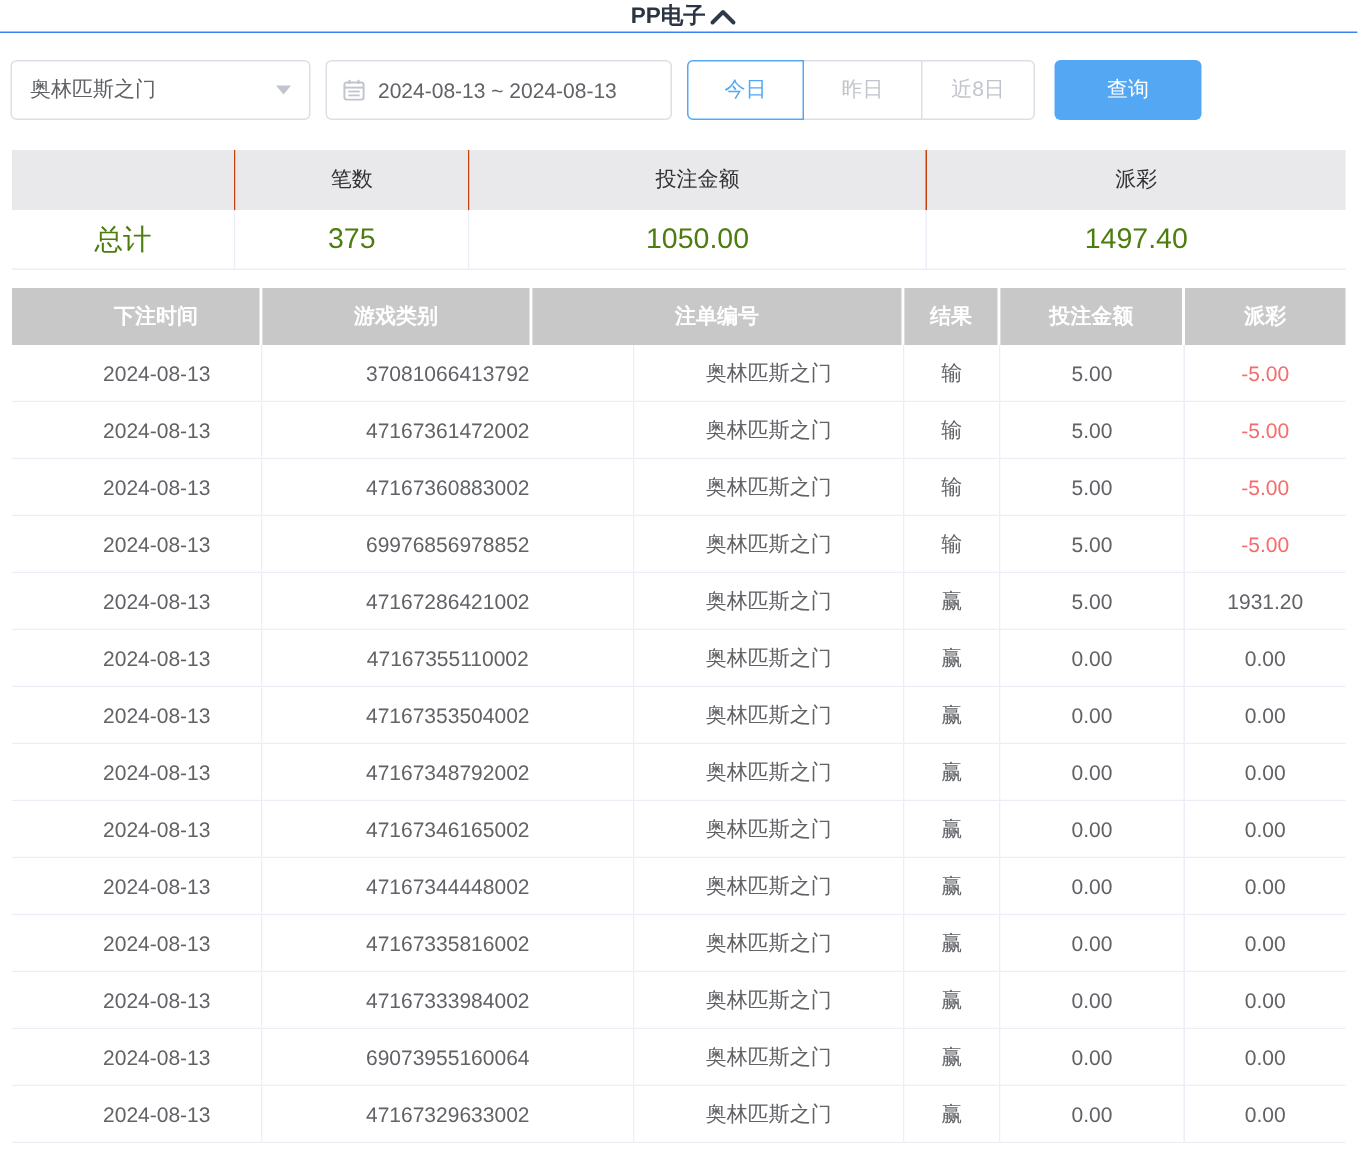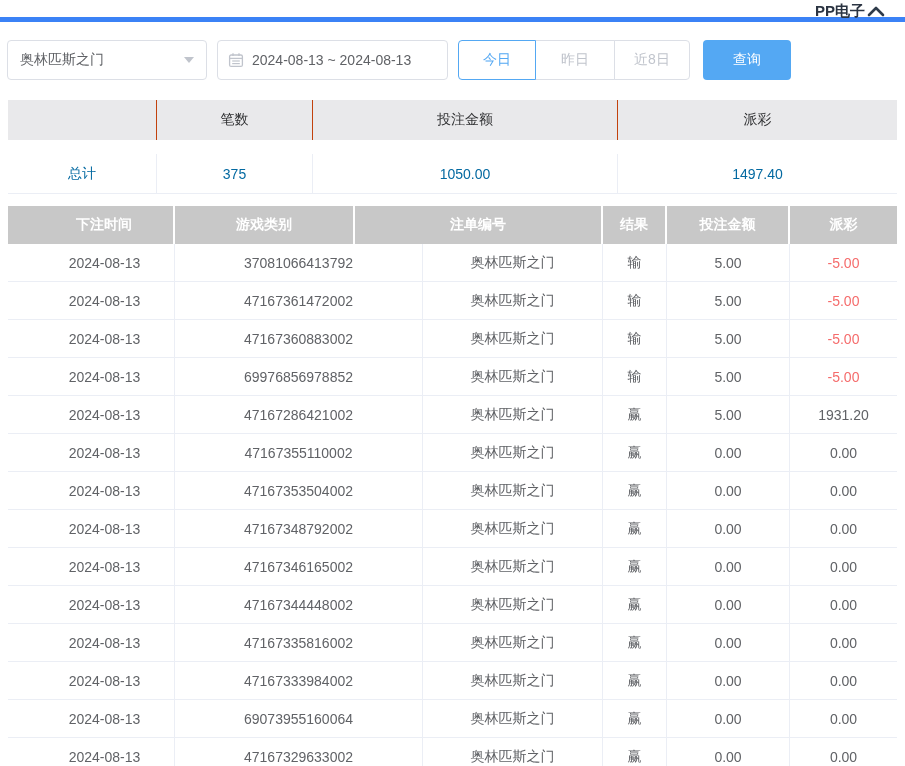--- a/index.html
+++ b/index.html
@@ -5,22 +5,22 @@
   * { box-sizing: border-box; }
   body { margin: 0; background: #fff; }
   .page {
     width: 905px; height: 766px; position: relative; overflow: hidden;
     background: #fff; font-family: "Liberation Sans", "DejaVu Sans", sans-serif;
     color: #303133;
   }
 
   
   .topbar {
-    display: flex; justify-content: flex-end; align-items: flex-start;
-    padding: 2px 18px 0 8px; height: 22px; border-bottom: 5px solid #3b82f6;
+    display: flex; justify-content: center; align-items: flex-start;
+    padding: 2px 0 0 8px; height: 22px; border-bottom: 1px solid #3b82f6;
   }
   .title { font-size: 15px; font-weight: bold; color: #2b3442; line-height: 18px; }
   .collapse-btn { width: 22px; height: 18px; display: flex; align-items: center; justify-content: center; cursor: pointer; background: none; border: none; padding: 0; }
 
   
   .controls { display: flex; align-items: center; margin: 18px 8px 0 7px; }
   .select {
     width: 200px; height: 40px; border: 1px solid #dcdfe6; border-radius: 4px;
     display: flex; align-items: center; justify-content: space-between;
     padding: 0 12px; font-size: 14px; color: #606266; cursor: pointer; background: #fff;
@@ -34,35 +34,35 @@
   .btn-group { display: flex; margin-left: 10px; }
   .qbtn {
     height: 40px; border: 1px solid #dcdfe6; background: #fff; font-size: 14px;
     color: #c0c4cc; cursor: pointer; margin-left: -1px; font-family: inherit; padding: 0;
   }
   .qbtn.w1 { width: 78px; margin-left: 0; border-radius: 4px 0 0 4px; }
   .qbtn.w2 { width: 80px; }
   .qbtn.w3 { width: 76px; border-radius: 0 4px 4px 0; }
   .qbtn.active { color: #54a8f3; border-color: #54a8f3; position: relative; z-index: 1; }
   .query-btn {
-    width: 88px; height: 40px; margin-left: 13px; background: #54a8f3; color: #fff;
+    width: 98px; height: 40px; margin-left: 13px; background: #54a8f3; color: #fff;
     border: none; border-radius: 4px; font-size: 14px; cursor: pointer; font-family: inherit;
   }
 
   
   .summary { margin: 20px 8px 0; }
   .srow { display: flex; }
   .sh {
     height: 40px; background: #e9e9eb; display: flex; align-items: center; justify-content: center;
     font-size: 14px; color: #303133; border-right: 1px solid #c2410c;
   }
   .sh:last-child { border-right: none; }
   .sd {
     height: 40px; background: #fff; display: flex; align-items: center; justify-content: center;
-    font-size: 14px; color: #0369a1; border-right: 1px solid #ebeef5; border-bottom: 1px solid #ebeef5; margin-top: 14px;
+    font-size: 19px; color: #4d7c0f; border-right: 1px solid #ebeef5; border-bottom: 1px solid #ebeef5;
   }
   .sd:last-child { border-right: none; }
   .sc0 { width: 149px; } .sc1 { width: 156px; } .sc2 { width: 305px; } .sc3 { width: 279px; }
 
   
   .bets { margin: 12px 8px 0; }
   .thead { display: flex; }
   .th {
     height: 38px; background: #c8c8c8; color: #fff; font-weight: bold; font-size: 14px;
     display: flex; align-items: center; justify-content: center; border-right: 2px solid #fff;

